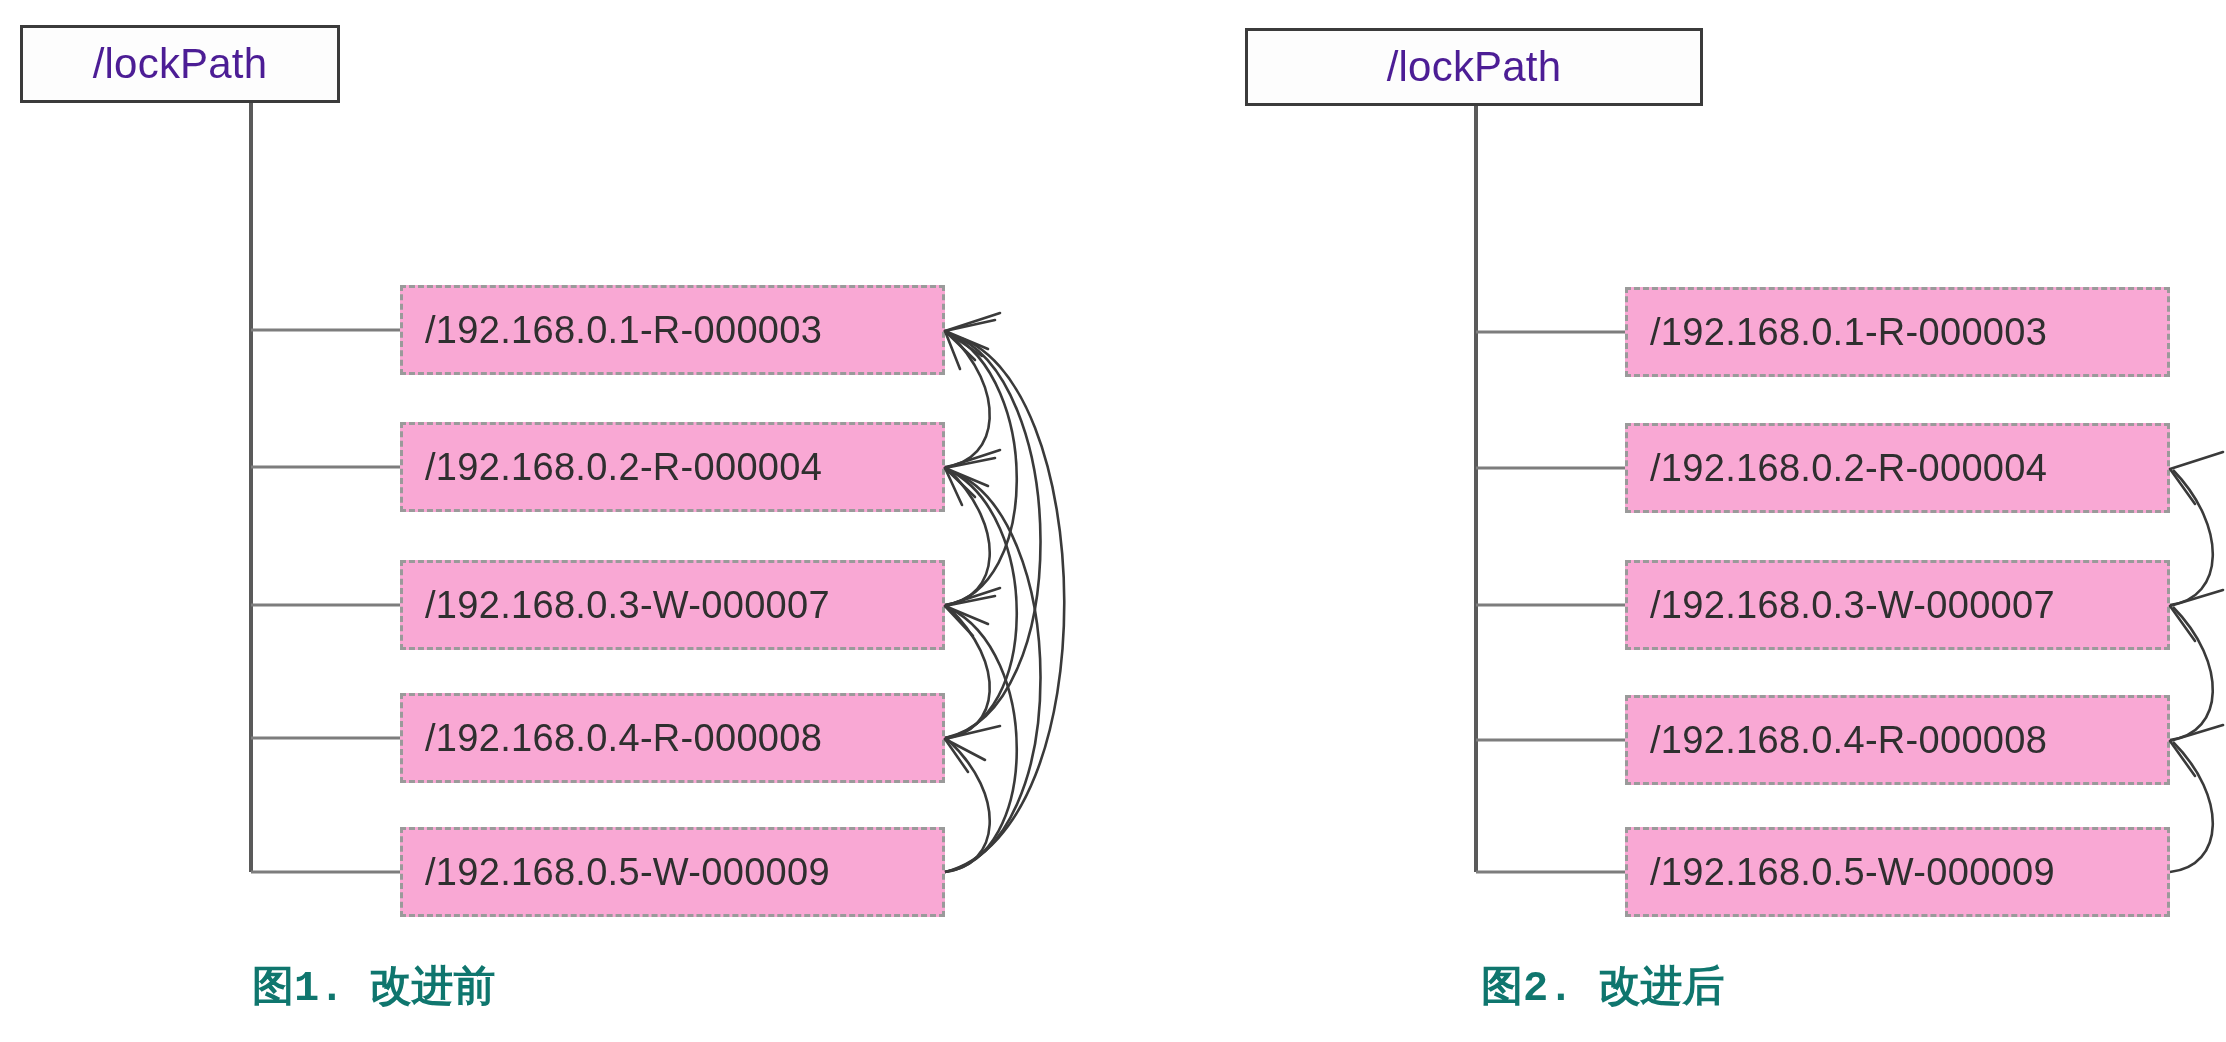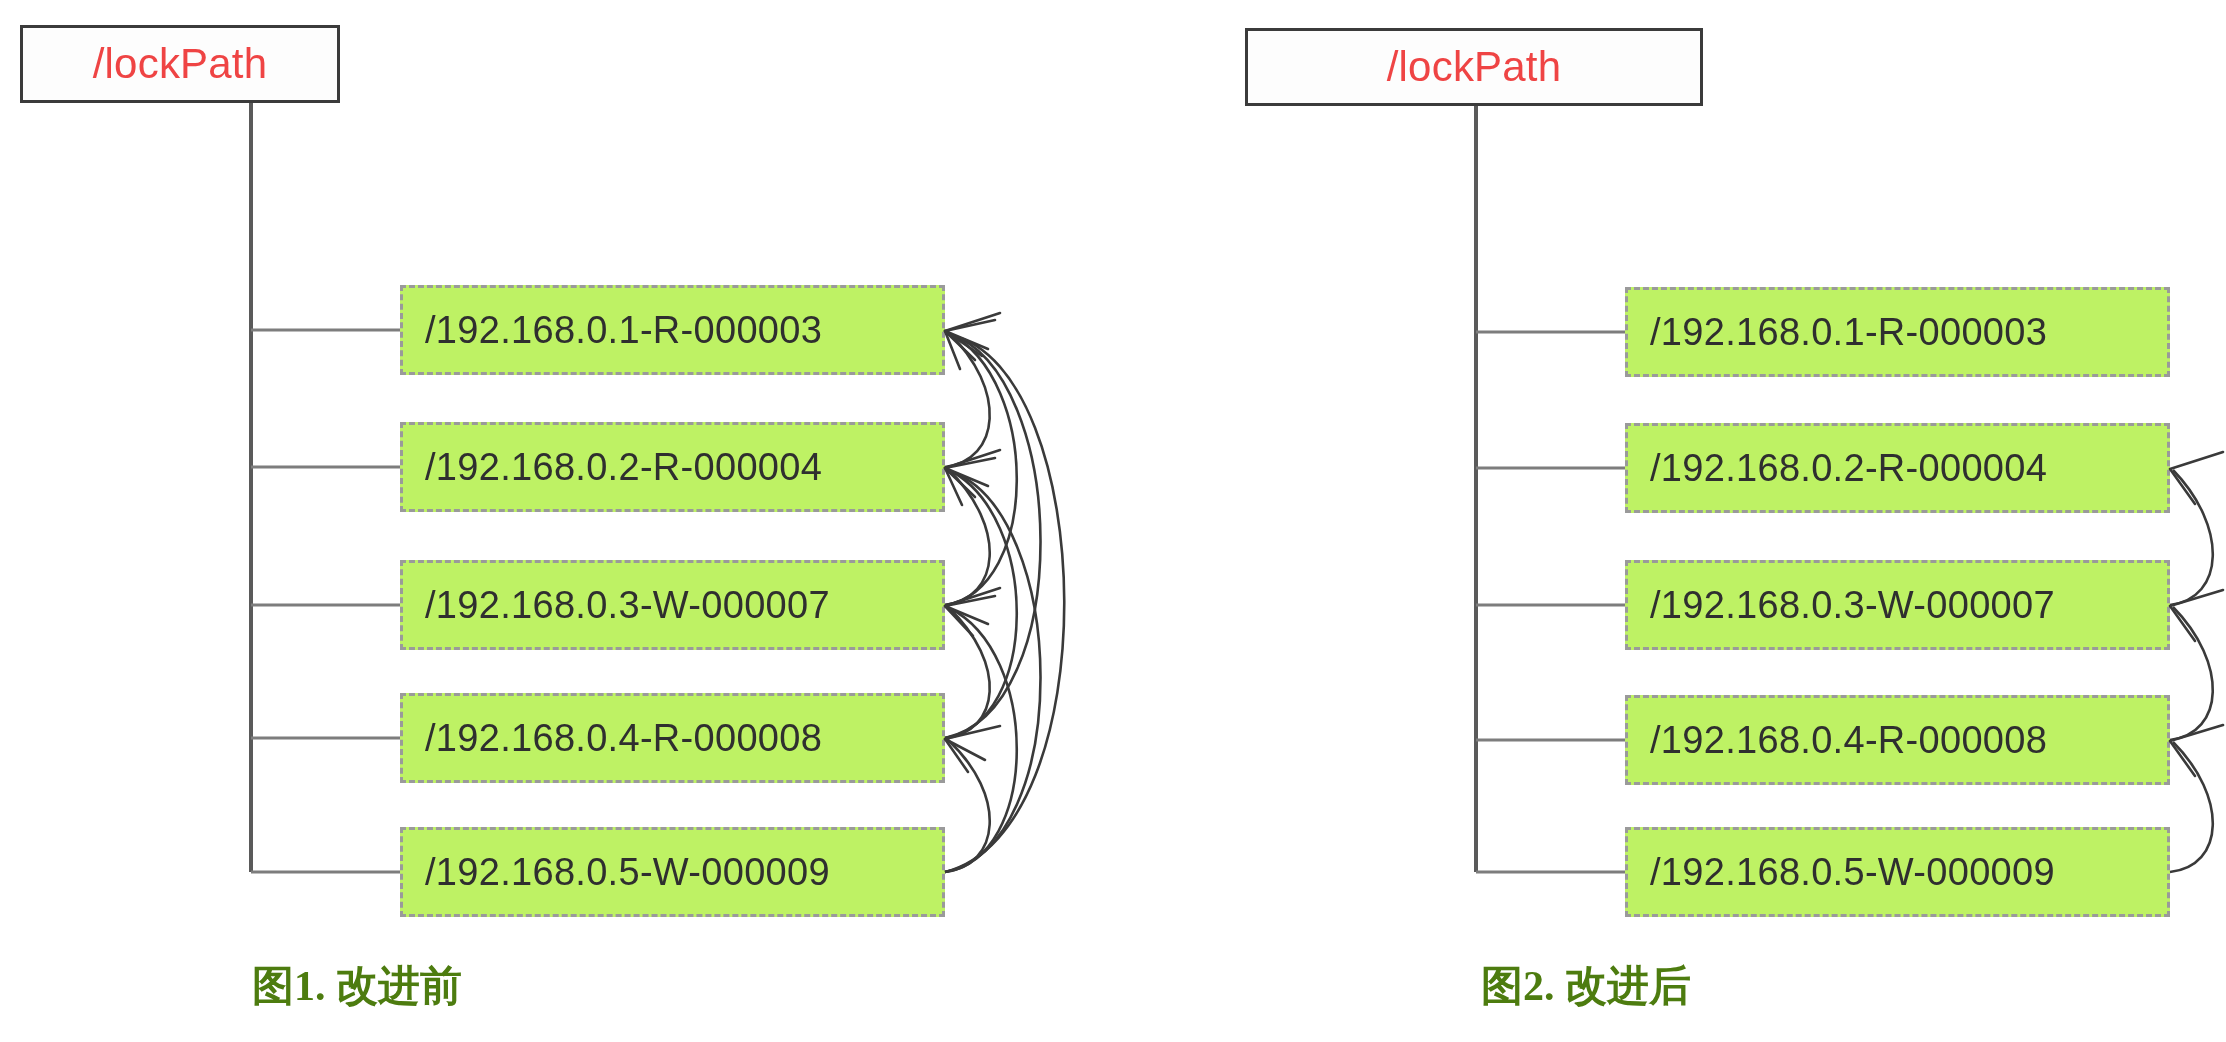--- a/index.html
+++ b/index.html
@@ -28,46 +28,46 @@
   #diagram-after  { left: 1113px; width: 1113px; }
 
   .root-box {
     position: absolute;
     box-sizing: border-box;
     border: 3px solid #3b3b3b;
     background: #fdfdfd;
     display: flex;
     align-items: center;
     justify-content: center;
-    color: #ef4444;
+    color: #4c1d95;
     font-size: 42px;
     font-family: "Liberation Sans", sans-serif;
     letter-spacing: 0.2px;
   }
 
   .leaf-box {
     position: absolute;
     box-sizing: border-box;
     border: 3px dashed #9a9a9a;
-    background: #bef264;
+    background: #f9a8d4;
     display: flex;
     align-items: center;
     color: #2f2f2f;
     font-size: 38px;
     font-family: "Liberation Sans", sans-serif;
     padding-left: 22px;
     letter-spacing: 0.3px;
     white-space: nowrap;
   }
 
   .caption {
     position: absolute;
-    color: #4d7c0f;
+    color: #0f766e;
     font-size: 42px;
-    font-family: Liberation Serif, serif;
+    font-family: Liberation Mono, monospace;
     font-weight: 600;
     white-space: nowrap;
   }
 
   svg.tree-lines, svg.watch-arcs {
     position: absolute;
     left: 0;
     top: 0;
     width: 1113px;
     height: 1042px;

